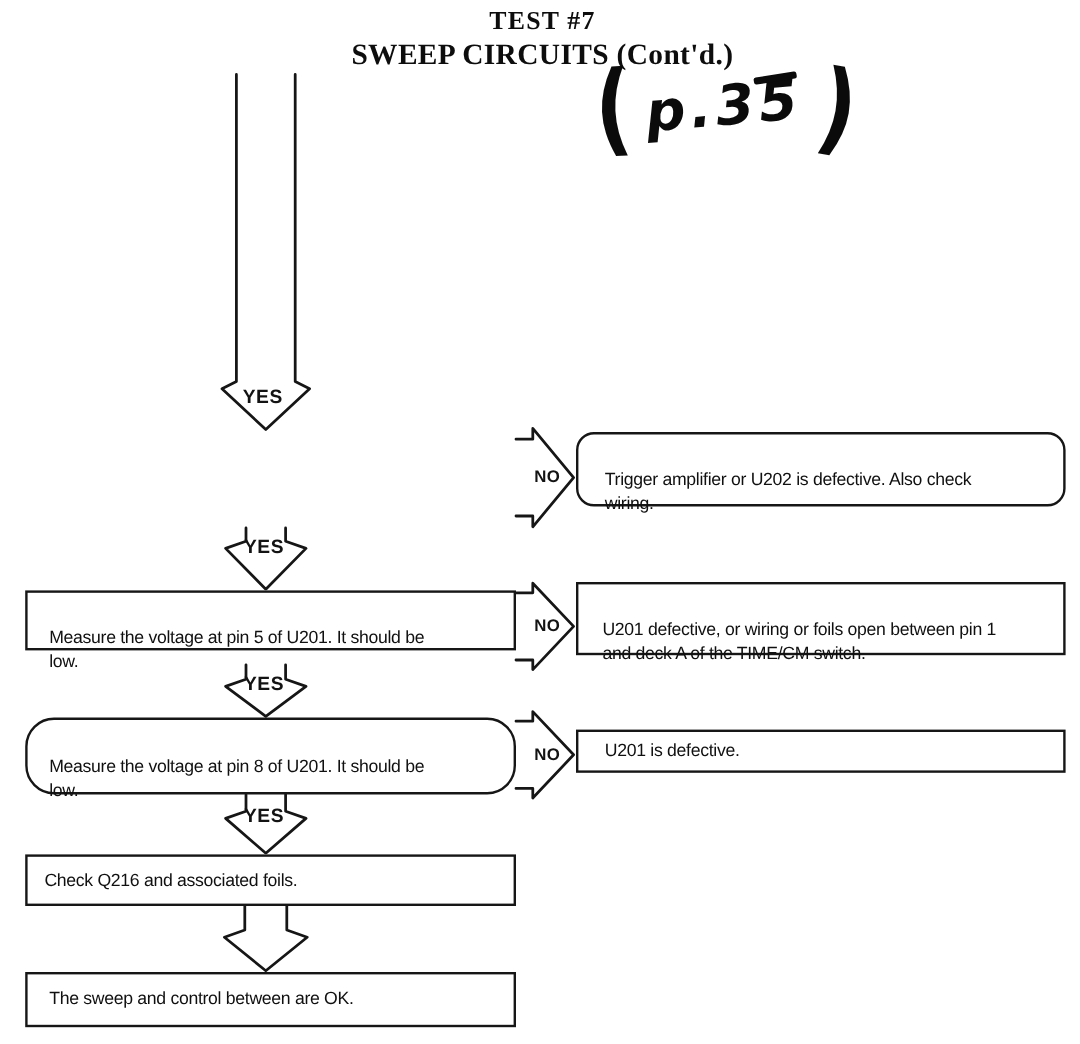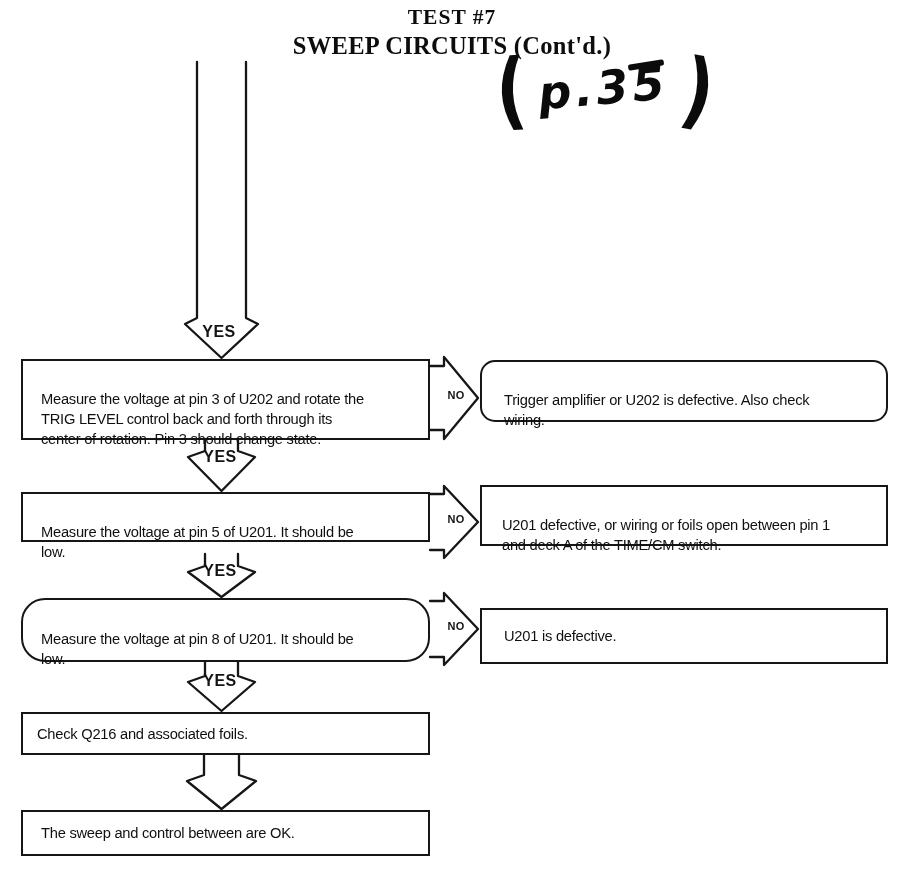--- a/index.html
+++ b/index.html
@@ -26,27 +26,27 @@
   
   .box{position:absolute;box-sizing:border-box;background:#fff;border:2.4px solid #161616;
        font-size:14.7px;line-height:20px;letter-spacing:-.25px;color:#101010;white-space:pre-line;}
   .lbox{left:21px;width:409px;}
   .rbox{left:480px;width:408px;}
   .b1 {top:359px;height:81px;padding:8px 12px 0 18px;}
   .rb1{top:360px;height:62px;padding:8px 10px 0 22px;border-radius:15px;}
   .b2 {top:492px;height:50px;padding:8px 12px 0 18px;}
   .rb2{top:485px;height:61px;padding:8px 10px 0 20px;}
   .b3 {top:598px;height:64px;padding:9px 12px 0 18px;border-radius:24px;}
-  .rb3{top:608px;height:56px;display:flex;align-items:center;padding:0 10px 0 22px;}
+  .rb3{top:608px;height:36px;display:flex;align-items:center;padding:0 10px 0 22px;}
   .b4 {top:712px;height:43px;display:flex;align-items:center;padding:0 12px 0 14px;}
   .b5 {top:810px;height:46px;display:flex;align-items:center;padding:0 12px 0 18px;}
   
   .lab{position:absolute;font-weight:700;color:#131313;text-align:center;background:transparent;}
   .yes{width:46px;font-size:16px;letter-spacing:.5px;}
-  .no{width:40px;font-size:11px;letter-spacing:.3px;}
+  .no{width:40px;font-size:14px;letter-spacing:.3px;}
   .entry-yes{left:196px;top:323px;}
   .yes1{left:197px;top:448px;}
   .yes2{left:197px;top:562px;}
   .yes3{left:197px;top:672px;}
   .no1{left:436px;top:389px;}
   .no2{left:436px;top:513px;}
   .no3{left:436px;top:620px;}
 </style>
 </head>
 <body>
@@ -71,25 +71,20 @@
     <path d="M205 554 V566 L188 572 L221.5 597 L255 572 L238 566 V554"></path>
     <path d="M205 662 V676 L188 682 L221.5 711 L255 682 L238 676 V662"></path>
     <path d="M204 755 V775 L187 781 L221.5 809 L256 781 L239 775 V755"></path>
     <path d="M430 366 H444 V357 L478 398 L444 439 V430 H430"></path>
     <path d="M430 494 H444 V486 L478 522 L444 558 V550 H430"></path>
     <path d="M430 601 H444 V593 L478 629 L444 665 V657 H430"></path>
   </svg>
 
   <span class="lab yes entry-yes">YES</span>
 
-  <div class="box lbox b1">
-    <span>Measure the voltage at pin 3 of U202 and rotate the
-TRIG LEVEL control back and forth through its
-center of rotation. Pin 3 should change state.</span>
-  </div>
   <span class="lab no no1">NO</span>
   <div class="box rbox rb1">
     <span>Trigger amplifier or U202 is defective. Also check
 wiring.</span>
   </div>
 
   <span class="lab yes yes1">YES</span>
 
   <div class="box lbox b2">
     <span>Measure the voltage at pin 5 of U201. It should be

